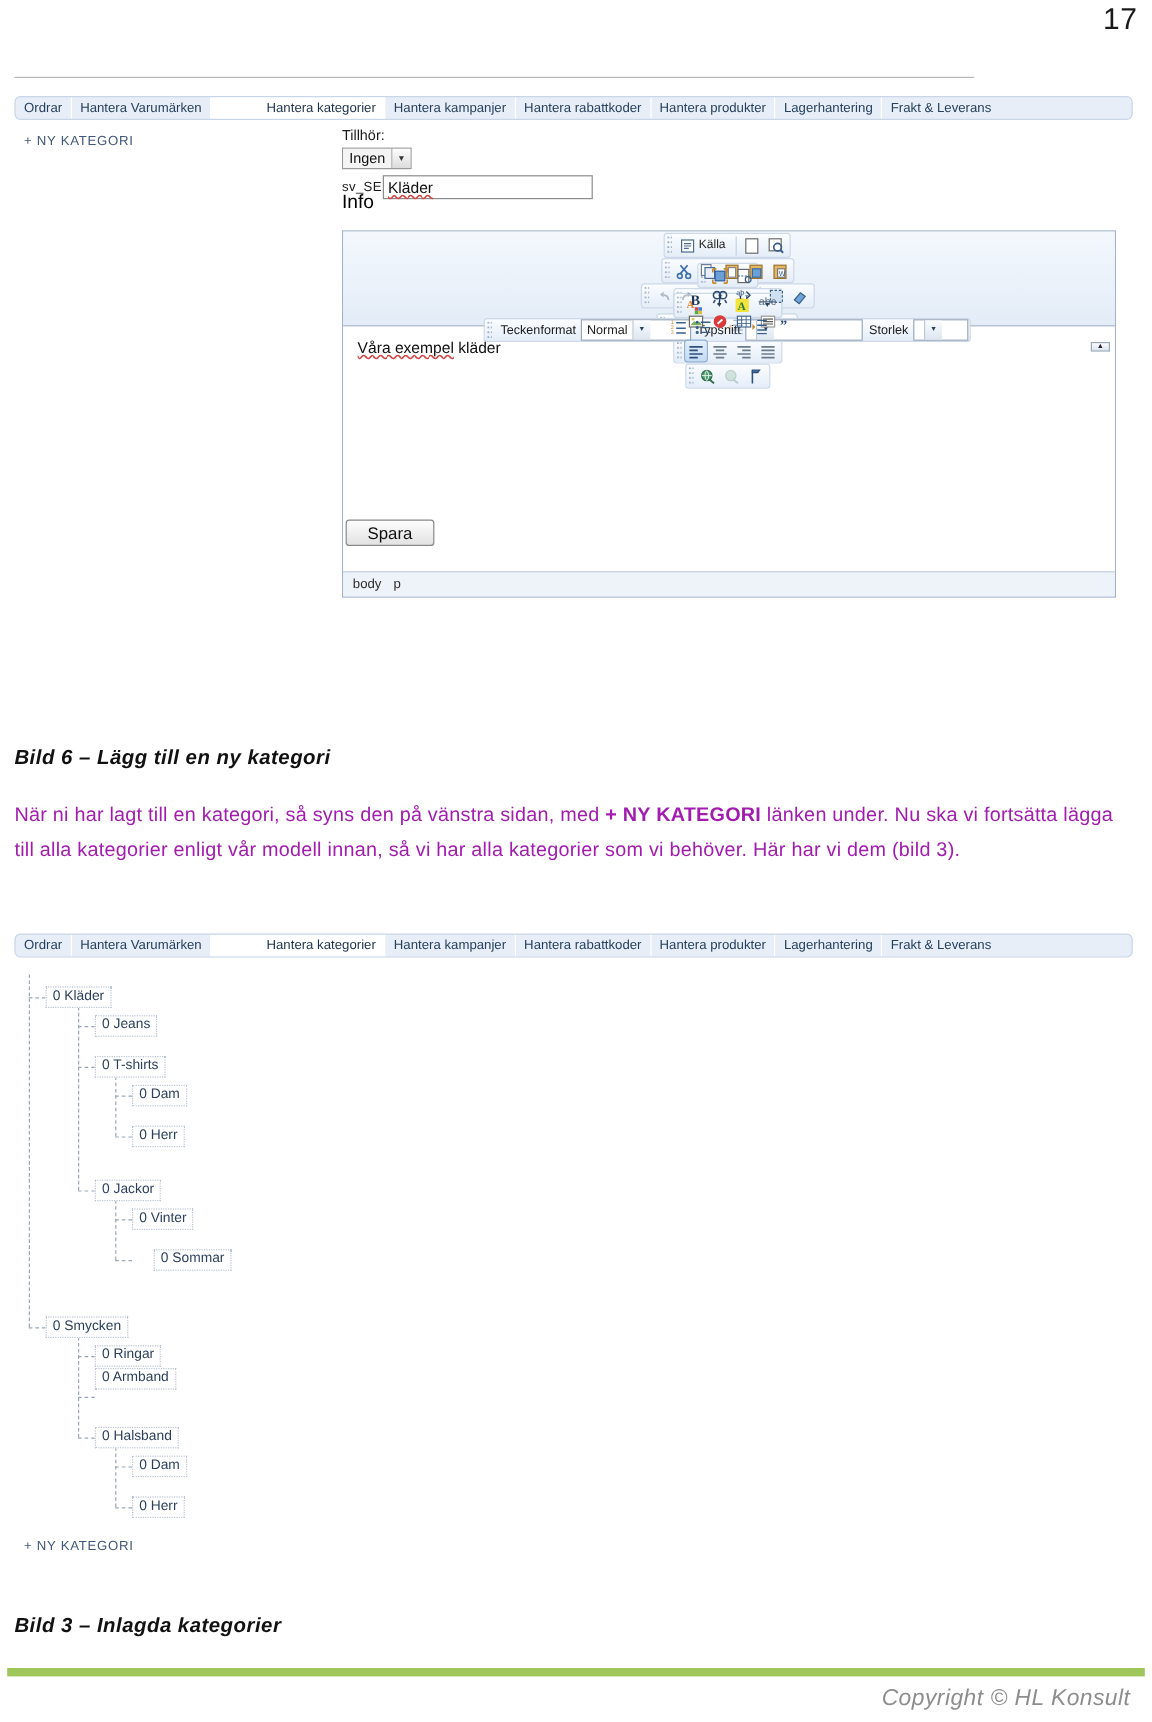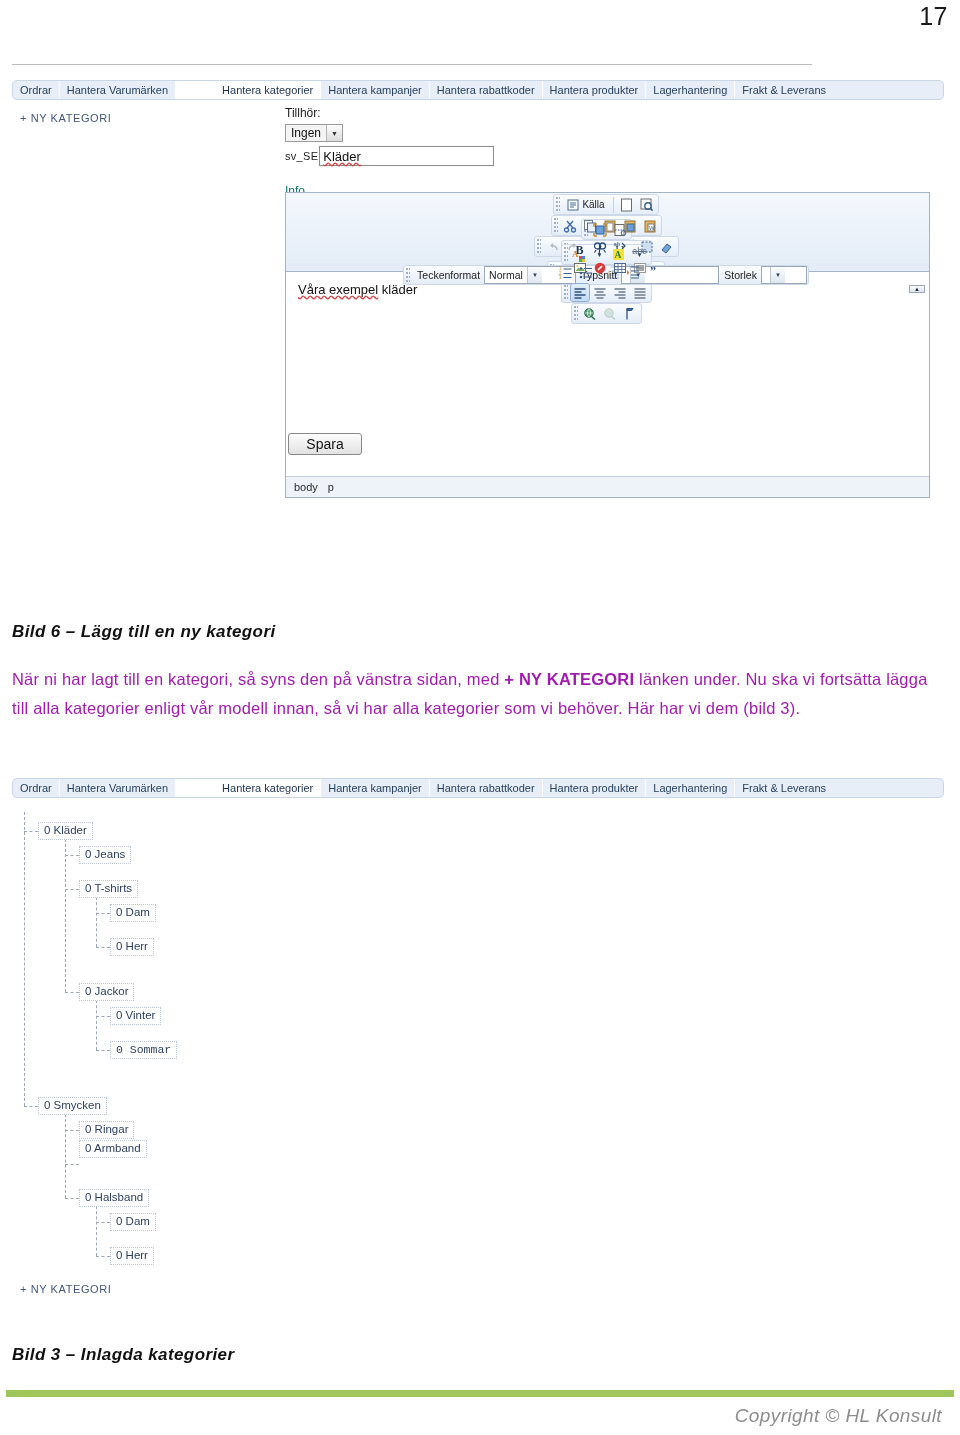--- a/index.html
+++ b/index.html
@@ -94,21 +94,21 @@
     width:175px;height:20px;box-sizing:border-box;
     border:1px solid #8c8c8c;background:#fff;
     font-size:13px;color:#111;padding:1px 3px;
     display:flex;align-items:center;
   }
   .spell{
     text-decoration:underline wavy #d34545;
     text-decoration-skip-ink:none;
   }
 
-  .info-lbl{position:absolute;left:273px;top:104px;font-size:12px;color:#0f766e;}
+  .info-lbl{position:absolute;left:273px;top:80px;font-size:16px;color:#000000;}
 
   
   .cke{
     position:absolute;left:273px;top:112px;
     width:645px;
     border:1px solid #a3b4c9;
     background:#eef3fa;
     box-sizing:border-box;
   }
   .cke-toolbar{
@@ -620,21 +620,21 @@
         <div class="node" style="left: 67px; top: 68px;">0 T-shirts</div>
         <div class="hline" style="left: 84px; top: 100.5px; width: 14px;"></div>
         <div class="node" style="left: 98px; top: 92px;">0 Dam</div>
         <div class="hline" style="left: 84px; top: 134.5px; width: 14px;"></div>
         <div class="node" style="left: 98px; top: 126px;">0 Herr</div>
         <div class="hline" style="left: 53px; top: 179.5px; width: 14px;"></div>
         <div class="node" style="left: 67px; top: 171px;">0 Jackor</div>
         <div class="hline" style="left: 84px; top: 203.5px; width: 14px;"></div>
         <div class="node" style="left: 98px; top: 195px;">0 Vinter</div>
         <div class="hline" style="left: 84px; top: 237.5px; width: 14px;"></div>
-        <div class="node" style="left: 98px; top: 229px; font-family: Liberation Mono, monospace;">0 Sommar</div>
+        <div class="node" style="left: 116px; top: 229px;">0 Sommar</div>
         <div class="hline" style="left: 12px; top: 293.5px; width: 14px;"></div>
         <div class="node" style="left: 26px; top: 285px;">0 Smycken</div>
         <div class="hline" style="left: 53px; top: 317.5px; width: 14px;"></div>
         <div class="node" style="left: 67px; top: 309px;">0 Ringar</div>
         <div class="hline" style="left: 53px; top: 351.5px; width: 14px;"></div>
         <div class="node" style="left: 67px; top: 328px;">0 Armband</div>
         <div class="hline" style="left: 53px; top: 385.5px; width: 14px;"></div>
         <div class="node" style="left: 67px; top: 377px;">0 Halsband</div>
         <div class="hline" style="left: 84px; top: 409.5px; width: 14px;"></div>
         <div class="node" style="left: 98px; top: 401px;">0 Dam</div>

